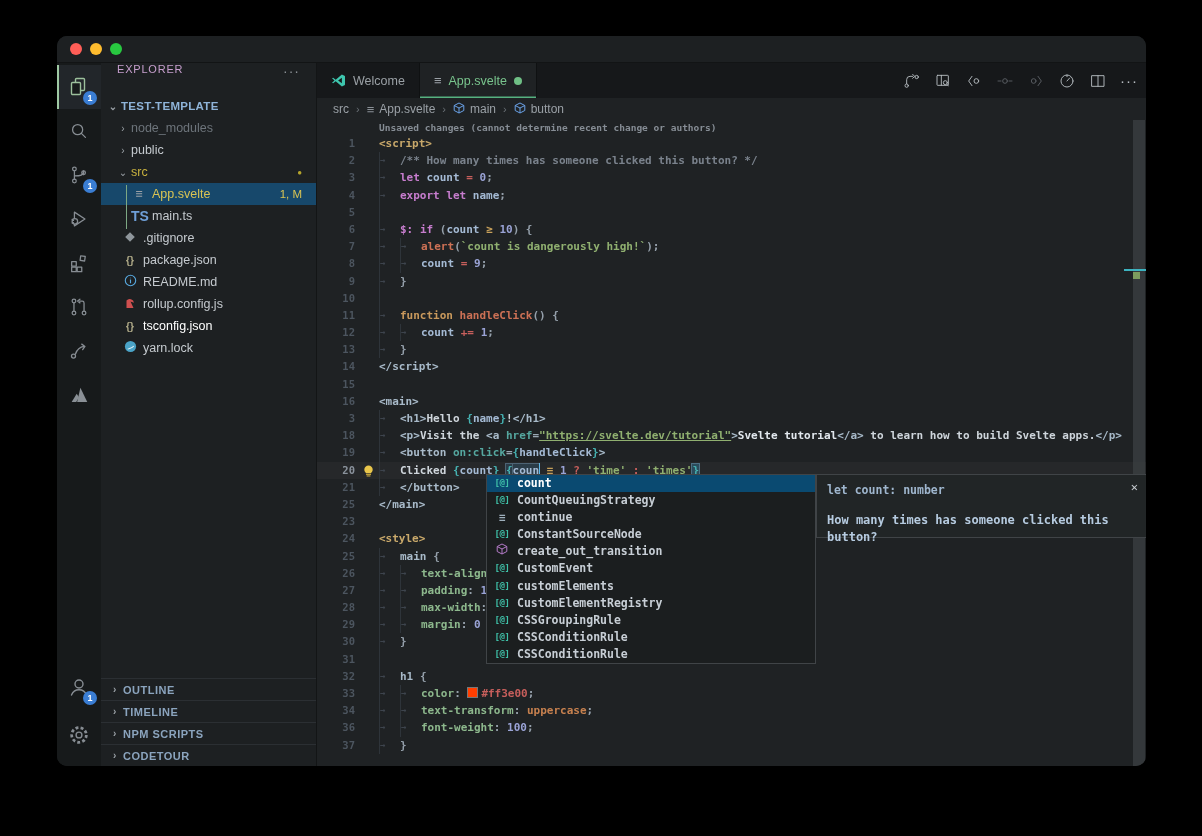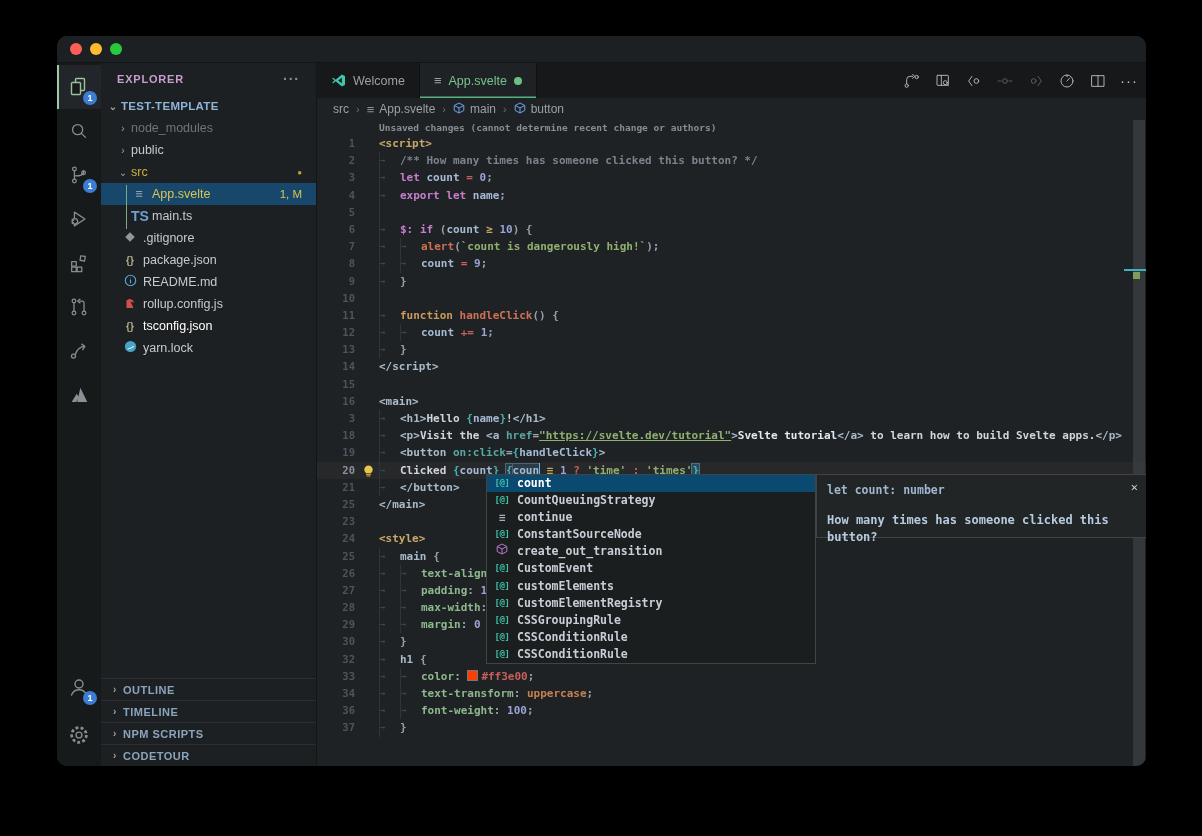--- a/index.html
+++ b/index.html
@@ -19,22 +19,22 @@
   .ab-active-bg{position:absolute;left:0;top:2px;width:44px;height:44px;background:#22262a;
     border-left:2px solid #9fc9a4;box-sizing:border-box;}
   .abitem{position:absolute;left:50%;transform:translateX(-50%);width:28px;height:28px;
     display:flex;align-items:center;justify-content:center;color:#878d93;}
   .abitem svg{display:block}
   .badge{position:absolute;right:-4px;bottom:-4px;min-width:14px;height:14px;border-radius:8px;
     background:#3a7dd3;color:#fff;font-size:9px;font-weight:bold;display:flex;align-items:center;
     justify-content:center;padding:0 2px;box-sizing:border-box;}
   
   .sidebar{position:relative;width:215px;background:#1d2022;flex:none;border-right:1px solid #131516;font-size:12.5px;}
-  .sb-header{height:32px;display:flex;align-items:center;padding:0 16px;color:#c79fce;
-    font-size:11px;font-weight:bold;letter-spacing:.8px;}
+  .sb-header{height:32px;display:flex;align-items:flex-start;padding:0 16px;color:#c79fce;
+    font-size:11px;font-weight:normal;letter-spacing:.8px;}
   .sb-header .dots{margin-left:auto;color:#8a9095;font-size:14px;letter-spacing:1px;}
   .rootrow{height:22px;display:flex;align-items:center;padding-left:4px;color:#8fb4d9;font-weight:bold;font-size:11.5px;letter-spacing:.3px;}
   .chev{display:inline-block;width:16px;text-align:center;color:#9aa0a6;font-size:10px;}
   .tree{position:relative;}
   .trow{height:22px;display:flex;align-items:center;white-space:nowrap;color:#c5cacf;position:relative;}
   .trow.sel{background:#17486b;}
   .trow .ticon{display:inline-block;width:16px;text-align:center;margin-right:5px;flex:none;font-weight:bold;}
   .trow .right{margin-left:auto;padding-right:14px;font-size:11.5px;}
   .guide-green{position:absolute;left:25px;top:122px;height:44px;border-left:1px solid #7da884;z-index:2;}
   .sections{position:absolute;left:0;bottom:0;width:100%;}
@@ -395,20 +395,21 @@
               <div class="line"><span class="ln">21</span><span class="tabind">→</span><span class="tag">&lt;/button&gt;</span></div>
               <div class="line"><span class="ln">25</span><span class="tag">&lt;/main&gt;</span></div>
               <div class="line"><span class="ln">23</span></div>
               <div class="line"><span class="ln">24</span><span class="tag2">&lt;style&gt;</span></div>
               <div class="line"><span class="ln">25</span><span class="tabind">→</span><span class="sel">main </span><span class="pn">{</span></div>
               <div class="line"><span class="ln">26</span><span class="tabind">→</span><span class="tabind">→</span><span class="prop">text-align</span><span class="pn">: </span><span class="cssv">center</span><span class="pn">;</span></div>
               <div class="line"><span class="ln">27</span><span class="tabind">→</span><span class="tabind">→</span><span class="prop">padding</span><span class="pn">: </span><span class="num">1</span><span class="unit">em</span><span class="pn">;</span></div>
               <div class="line"><span class="ln">28</span><span class="tabind">→</span><span class="tabind">→</span><span class="prop">max-width</span><span class="pn">: </span><span class="num">240</span><span class="unit">px</span><span class="pn">;</span></div>
               <div class="line"><span class="ln">29</span><span class="tabind">→</span><span class="tabind">→</span><span class="prop">margin</span><span class="pn">: </span><span class="num">0</span><span class="t"> </span><span class="cssv">auto</span><span class="pn">;</span></div>
               <div class="line"><span class="ln">30</span><span class="tabind">→</span><span class="pn">}</span></div>
+              <div class="line"><span class="ln">31</span><span class="guideonly"></span></div>
               <div class="line"><span class="ln">32</span><span class="tabind">→</span><span class="sel">h1 </span><span class="pn">{</span></div>
               <div class="line"><span class="ln">33</span><span class="tabind">→</span><span class="tabind">→</span><span class="prop">color</span><span class="pn">: </span><span class="swatch" style="background: rgb(255, 62, 0);"></span><span class="hex">#ff3e00</span><span class="pn">;</span></div>
               <div class="line"><span class="ln">34</span><span class="tabind">→</span><span class="tabind">→</span><span class="prop">text-transform</span><span class="pn">: </span><span class="cssv">uppercase</span><span class="pn">;</span></div>
               <div class="line"><span class="ln">36</span><span class="tabind">→</span><span class="tabind">→</span><span class="prop">font-weight</span><span class="pn">: </span><span class="num">100</span><span class="pn">;</span></div>
               <div class="line"><span class="ln">37</span><span class="tabind">→</span><span class="pn">}</span></div>
             </div>
           <div class="sbtrack">
               <div class="sbthumb"></div>
             </div>
           <div class="ruler-teal"></div>

